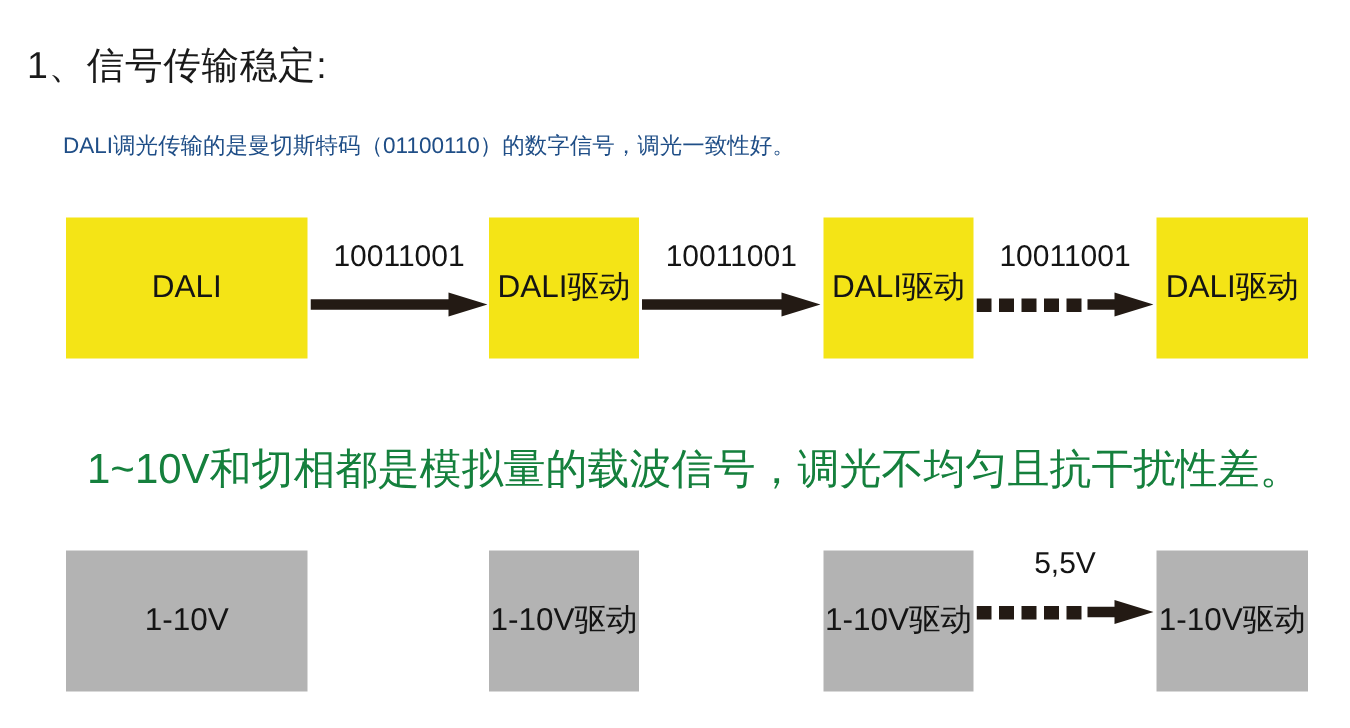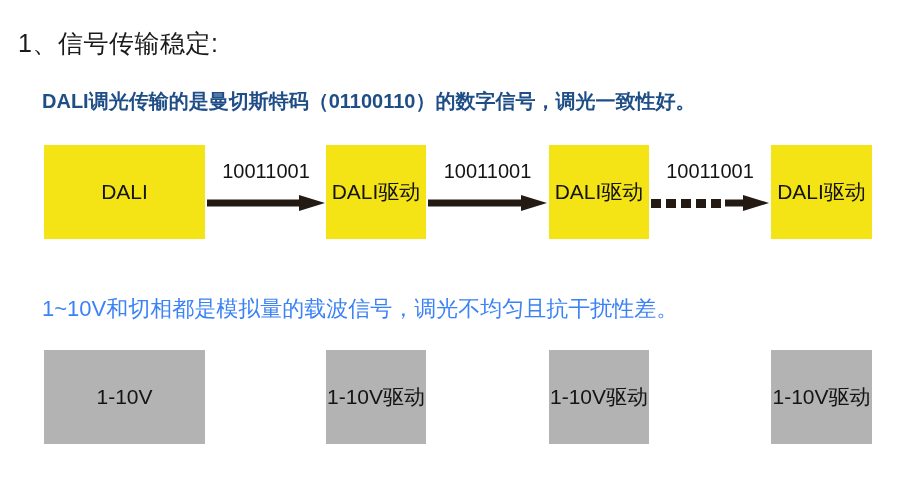--- a/index.html
+++ b/index.html
@@ -28,32 +28,31 @@
     font-size: 25px;
     color: #1a1a1a;
     letter-spacing: 0.5px;
     white-space: nowrap;
   }
 
   .blue-caption {
     position: absolute;
     left: 42px;
     top: 88px;
-    font-size: 20px;
+    font-size: 15px;
     color: #1f4e87;
     white-space: nowrap;
-    font-weight: bold;
   }
 
   .black-caption {
     position: absolute;
-    left: 42px;
+    left: 58px;
     top: 294px;
-    font-size: 22px;
-    color: #3b82f6;
+    font-size: 28px;
+    color: #15803d;
     white-space: nowrap;
   }
 
   
   .flow-row {
     position: absolute;
     left: 0;
     width: 900px;
   }
   .flow-row.dali  { top: 145px; height: 95px; }
@@ -68,21 +67,21 @@
     align-items: center;
     justify-content: center;
     line-height: 1.35;
     font-size: 21px;
     color: #141414;
   }
   .node .line1 { display: block; }
   .node .line2 { display: block; }
 
   .node.yellow { background: #f4e416; }
-  .node.gray   { background: #b3b3b3; }
+  .node.gray   { background: #b3b3b3; margin-top: 17px; }
 
   
   .pos0 { left: 44px;  width: 161px; }
   .pos1 { left: 326px; width: 100px; }
   .pos2 { left: 549px; width: 100px; }
   .pos3 { left: 771px; width: 101px; }
 
   
   .arrow {
     position: absolute;
@@ -179,20 +178,32 @@
       <span class="line1">1-10V</span>
       <span class="line2">驱动</span>
     </div>
 
 
     <div class="node gray pos2">
       <span class="line1">1-10V</span>
       <span class="line2">驱动</span>
     </div>
 
+    <div class="arrow arr2">
+      <span class="label">5,5V</span>
+      <svg width="118" height="20" viewBox="0 0 118 20">
+        <rect x="0" y="6" width="10" height="9" fill="#231a14"></rect>
+        <rect x="15" y="6" width="10" height="9" fill="#231a14"></rect>
+        <rect x="30" y="6" width="10" height="9" fill="#231a14"></rect>
+        <rect x="45" y="6" width="10" height="9" fill="#231a14"></rect>
+        <rect x="60" y="6" width="10" height="9" fill="#231a14"></rect>
+        <line x1="74" y1="10" x2="96" y2="10" stroke="#231a14" stroke-width="7"></line>
+        <polygon points="92,2 118,10 92,18" fill="#231a14"></polygon>
+      </svg>
+    </div>
 
     <div class="node gray pos3">
       <span class="line1">1-10V</span>
       <span class="line2">驱动</span>
     </div>
 
   </div>
 
 </div>
 

